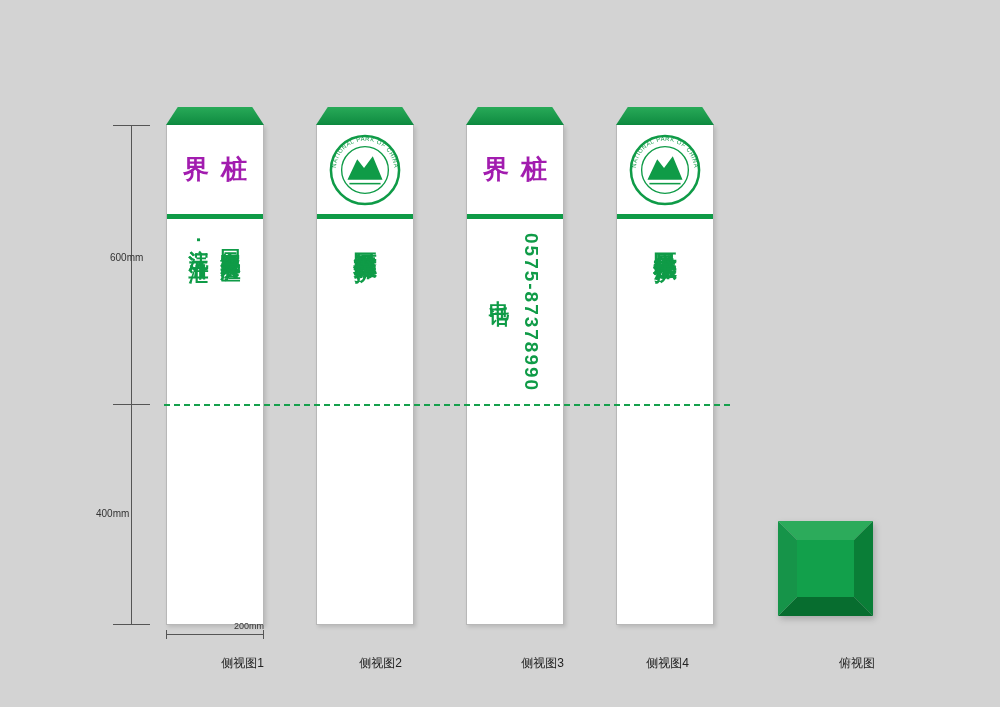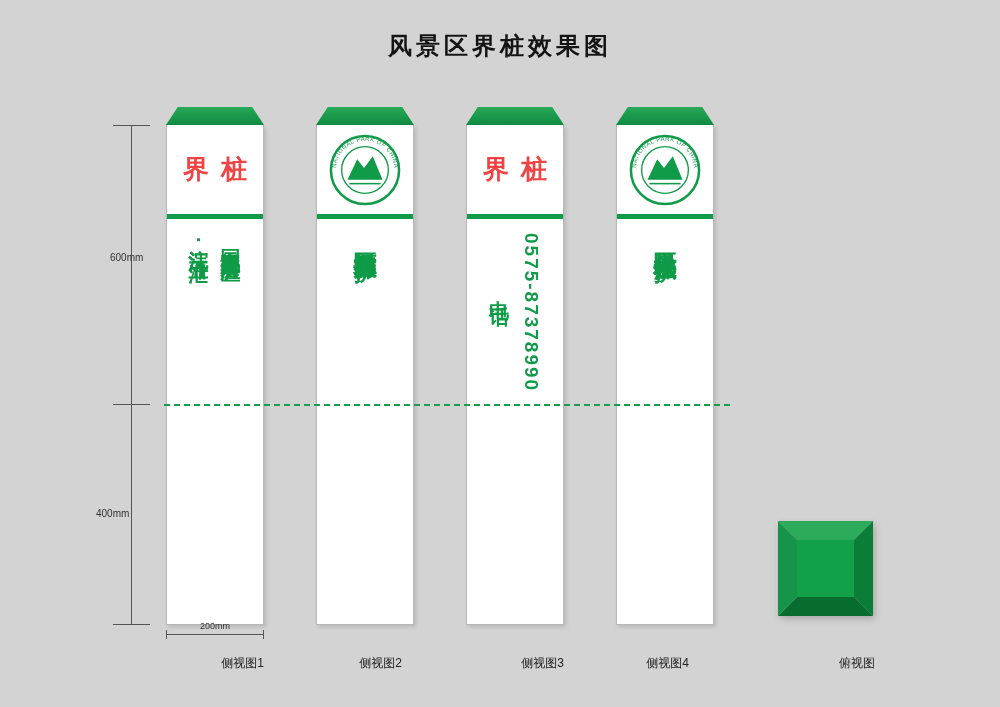--- a/index.html
+++ b/index.html
@@ -27,21 +27,21 @@
     clip-path:polygon(12% 0, 88% 0, 100% 100%, 0% 100%);
   }
   .pbody {
     height:500px; background:#ffffff;
     border:1px solid #b8b8b8; border-top:none;
     position:relative;
     box-shadow:2px 2px 4px rgba(0,0,0,.13);
   }
   .phead {
     height:89px; display:flex; align-items:center; justify-content:center;
-    color:#ef4444; font-weight:bold; font-size:26px;
+    color:#a21caf; font-weight:bold; font-size:26px;
     letter-spacing:12px; padding-left:12px;
   }
   .plogo { height:89px; display:flex; align-items:center; justify-content:center; }
   .pdivider { height:5px; background:#0f9b47; }
   .textzone {
     display:flex; flex-direction:row-reverse; justify-content:center;
     gap:10px; padding-top:14px;
   }
   .vcol {
     writing-mode:vertical-rl; text-orientation:mixed;
@@ -63,21 +63,21 @@
   .tick  { position:absolute; left:113px; width:37px; height:1px; background:#555; }
   .t1{top:125px} .t2{top:404px} .t3{top:624px}
   .dim-label { position:absolute; font-size:10px; color:#333;text-align:center; }
   .l600{ left:110px; top:252px; }
   .l400{ left:96px; top:508px; }
 
   
   .hline { position:absolute; left:166px; top:634px; width:98px; height:1px; background:#555; }
   .htick { position:absolute; top:630px; width:1px; height:9px; background:#555; }
   .ht1{left:166px} .ht2{left:263px}
-  .l200 { position:absolute; left:166px; top:621px; width:98px; text-align:center; font-size:9px; color:#333; }
+  .l200 { position:absolute; left:166px; top:621px; width:98px; text-align:right; font-size:9px; color:#333; }
 
   
   .view-label { position:absolute; top:655px; width:98px; text-align:right; font-size:12px; color:#222; }
   .vl1{left:166px} .vl2{left:304px} .vl3{left:466px} .vl4{left:591px} .vl5{left:777px}
 
   
   .topview { position:absolute; left:778px; top:521px; width:95px; height:95px; filter:drop-shadow(2px 3px 3px rgba(0,0,0,.2)); }
 
   .logo-svg { display:block; }
   .defs-svg { position:absolute; width:0; height:0; }
@@ -86,21 +86,20 @@
 <body>
 
 <div class="canvas">
 
   <svg class="defs-svg" aria-hidden="true">
     <defs>
       <path id="logoArc" d="M 8 38 A 30 30 0 0 1 68 38" fill="none"></path>
     </defs>
   </svg>
 
-  <h1 class="title">风景区界桩效果图</h1>
 
   <div class="vline"></div>
   <div class="tick t1"></div>
   <div class="tick t2"></div>
   <div class="tick t3"></div>
   <div class="dim-label l600">600mm</div>
   <div class="dim-label l400">400mm</div>
 
   <div class="pillar p1">
     <div class="cap"></div>

